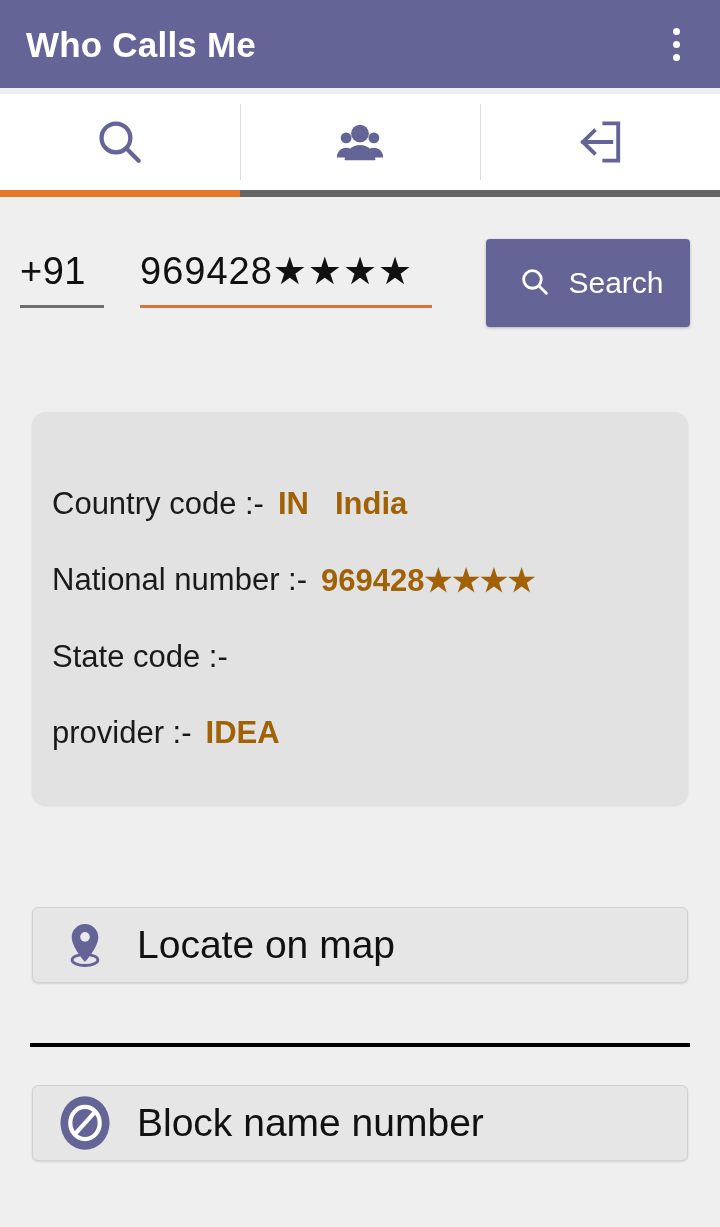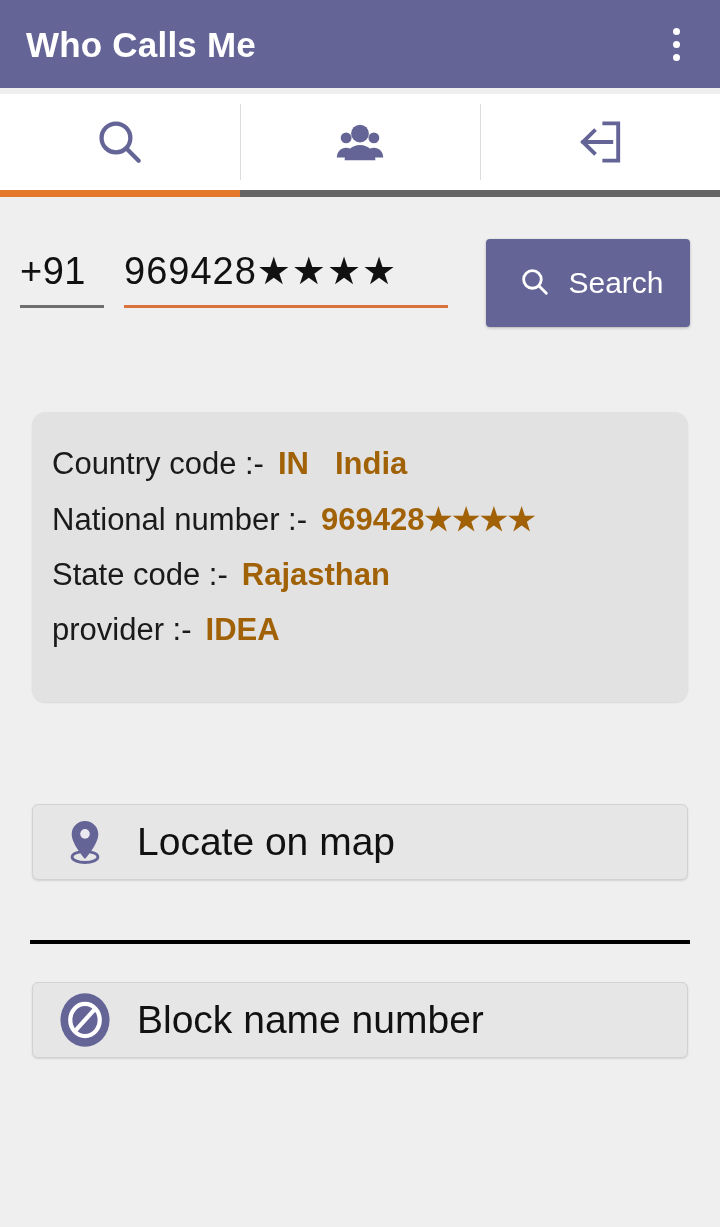--- a/index.html
+++ b/index.html
@@ -87,20 +87,21 @@
     width: 33.3333%;
     background: #e3782a;
   }
 
   
   .search-row {
     margin-top: 48px;
     padding: 0 30px 0 20px;
     display: flex;
     align-items: flex-start;
+    gap: 16px;
   }
   .cc-field {
     width: 84px;
     margin-right: 20px;
     padding-bottom: 8px;
     border-bottom: 3px solid #6e6e6e;
   }
   .cc-field .cc-text {
     font-size: 38px;
     color: #111111;
@@ -145,23 +146,24 @@
   
   .result-card {
     margin: 85px 32px 0 32px;
     background: #e2e2e2;
     border-radius: 14px;
     padding: 34px 0 54px 20px;
     box-shadow: 0 1px 2px rgba(0,0,0,0.10);
   }
   .result-row {
     display: flex;
-    align-items: center;
+    align-items: flex-start;
     margin-bottom: 19px;
     white-space: nowrap;
+    margin-top: 40px;
   }
   .result-row:last-child { margin-bottom: 0; }
   .result-label {
     font-size: 31px;
     color: #1a1a1a;
     font-weight: 400;
   }
   .result-value {
     font-size: 31px;
     color: #a16207;
@@ -287,21 +289,20 @@
     <span class="result-value extra">India</span>
   </div>
 
   <div class="result-row">
     <span class="result-label">National number :-</span>
     <span class="result-value">969428★★★★</span>
   </div>
 
   <div class="result-row">
     <span class="result-label">State code :-</span>
-    <span class="result-value">Rajasthan</span>
   </div>
 
   <div class="result-row">
     <span class="result-label">provider  :-</span>
     <span class="result-value">IDEA</span>
   </div>
 
 </div>
 
 <div class="action-btn" id="locate-btn">

